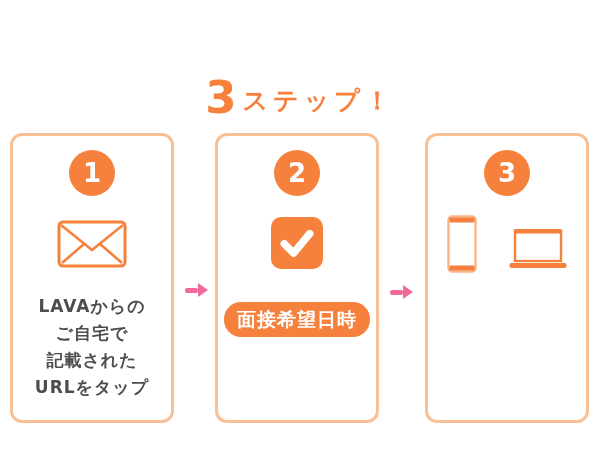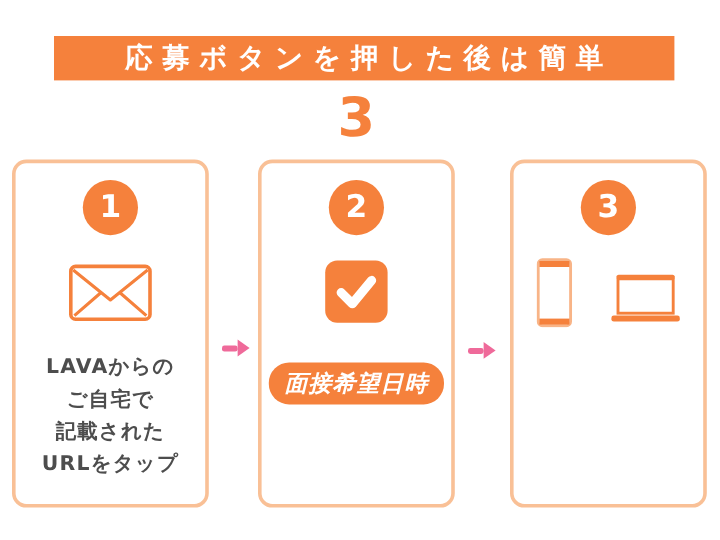--- a/index.html
+++ b/index.html
@@ -39,47 +39,45 @@
 
   .card-text{color:var(--text);font-size:17px;line-height:27px;font-weight:600;
     text-align:center;letter-spacing:1px;white-space:nowrap;}
 
   .envelope-wrap{margin-top:24px;line-height:0;}
   .text-1{margin-top:25px;}
 
   .checkbox{margin-top:21px;width:52px;height:52px;border-radius:10px;background:var(--orange);
     display:flex;align-items:center;justify-content:center;}
   .pill{margin-top:33px;height:35px;padding:0 13px;border-radius:17px;background:var(--orange);
-    display:flex;align-items:center;justify-content:flex-start;font-style:italic;}
+    display:flex;align-items:center;justify-content:flex-start;}
   .pill span{color:#fff;font-size:19px;font-weight:bold;letter-spacing:1px;white-space:nowrap;}
   .caption-2{margin-top:9px;}
 
   .devices{margin-top:19px;display:flex;align-items:flex-end;gap:32px;line-height:0;}
   .laptop-wrap{margin-bottom:4px;line-height:0;}
   .text-3{margin-top:31px;}
 
   
   .arrow{position:absolute;display:flex;align-items:center;height:14px;}
   .arrow-1{left:185px;top:283px;}
   .arrow-2{left:390px;top:285px;}
   .arrow .shaft{width:13px;height:5px;background:var(--pink);border-radius:2px;}
   .arrow .head{width:0;height:0;border-top:7px solid transparent;border-bottom:7px solid transparent;
     border-left:10px solid var(--pink);}
 </style>
 </head>
 <body>
 
 <div class="stage">
 
-  <div class="banner">
-    <span>応募ボタンを押した後は簡単</span>
-  </div>
 
   <div class="headline">
     <span class="big-num">3</span>
+    <span class="steps-word">ステップ！</span>
   </div>
 
   <div class="card card-1">
     <div class="step-circle">1</div>
     <div class="envelope-wrap">
       <svg width="70" height="48" viewBox="0 0 70 48">
         <rect x="2" y="2" width="66" height="44" rx="4" fill="none" stroke="#f5813c" stroke-width="3"></rect>
         <path d="M4 5 L35 30 L66 5" fill="none" stroke="#f5813c" stroke-width="2.6" stroke-linejoin="round"></path>
         <path d="M5 43 L27 24 M65 43 L43 24" fill="none" stroke="#f5813c" stroke-width="2.6"></path>
       </svg>

